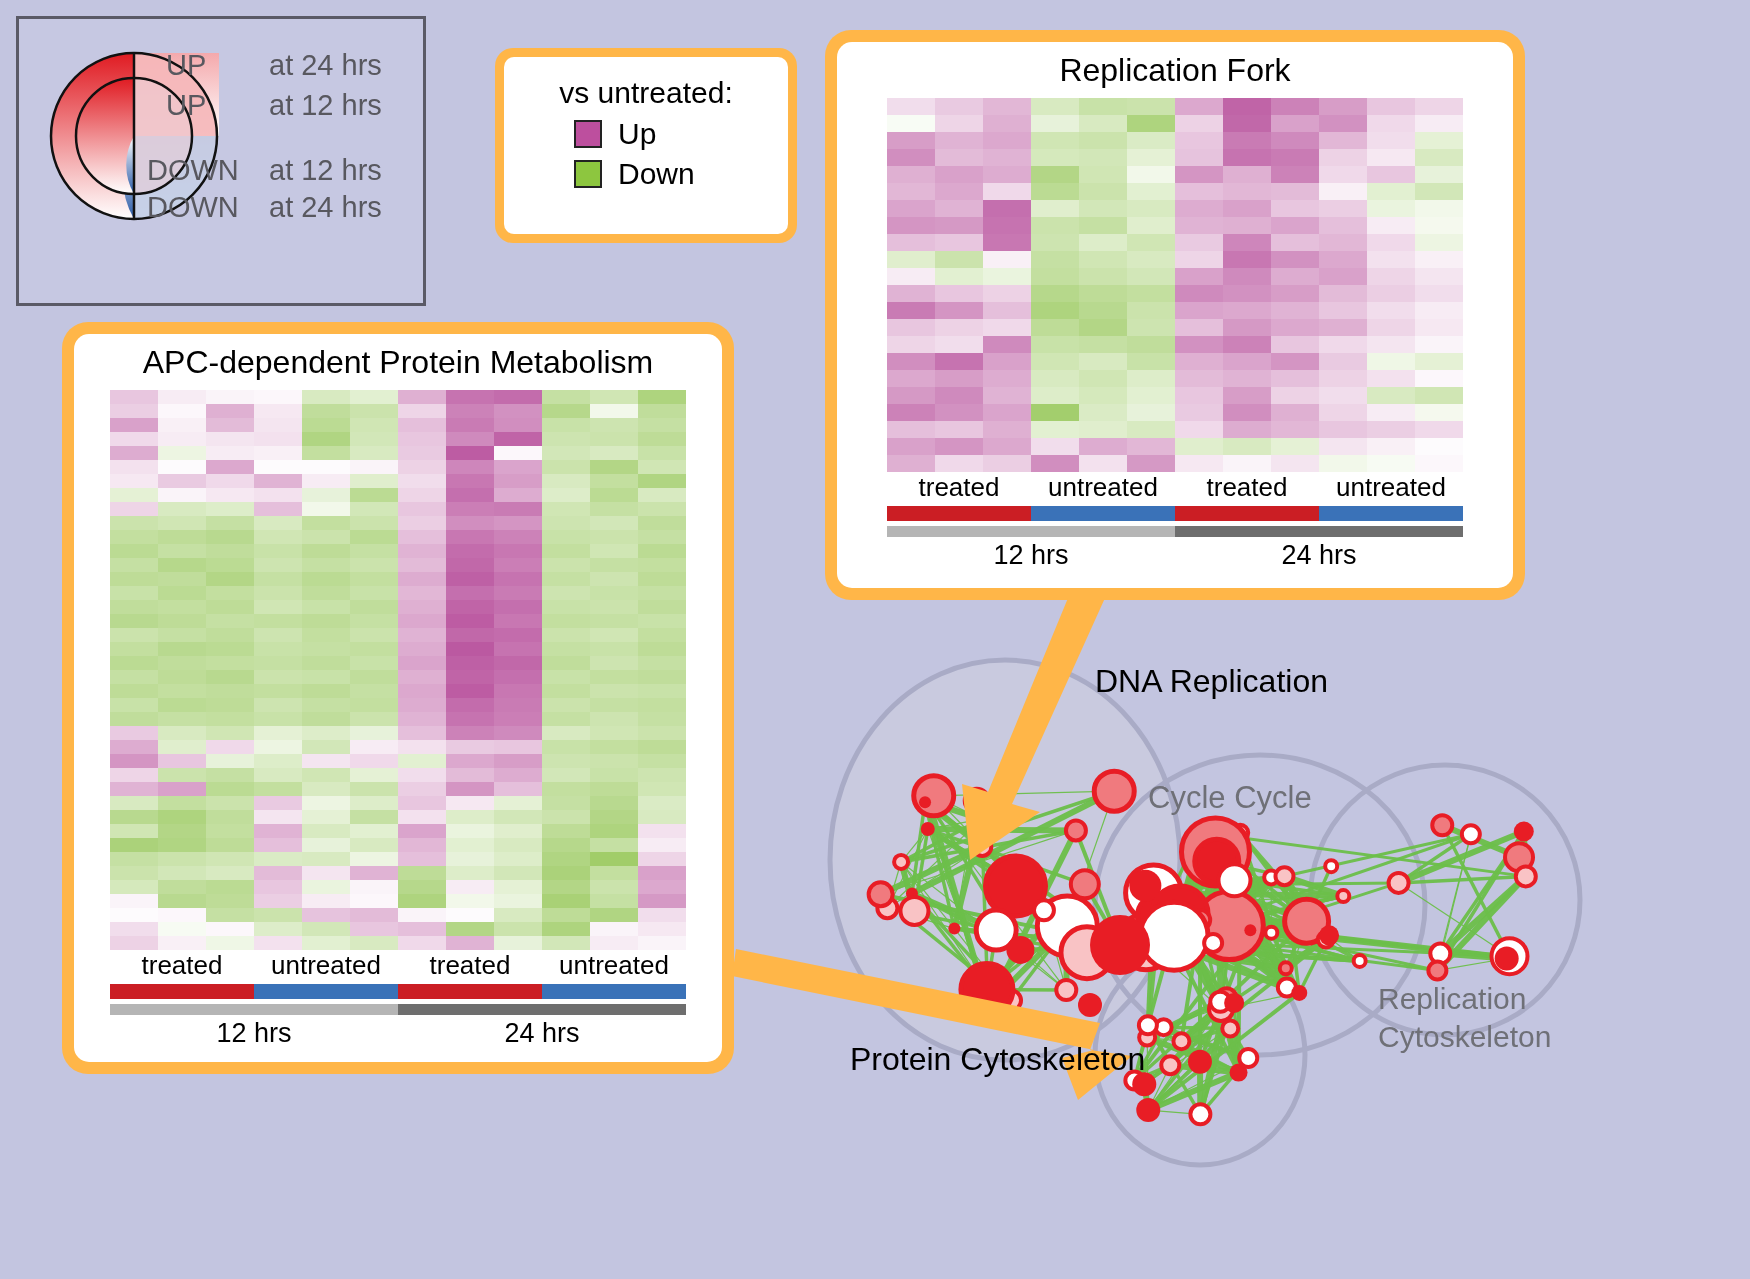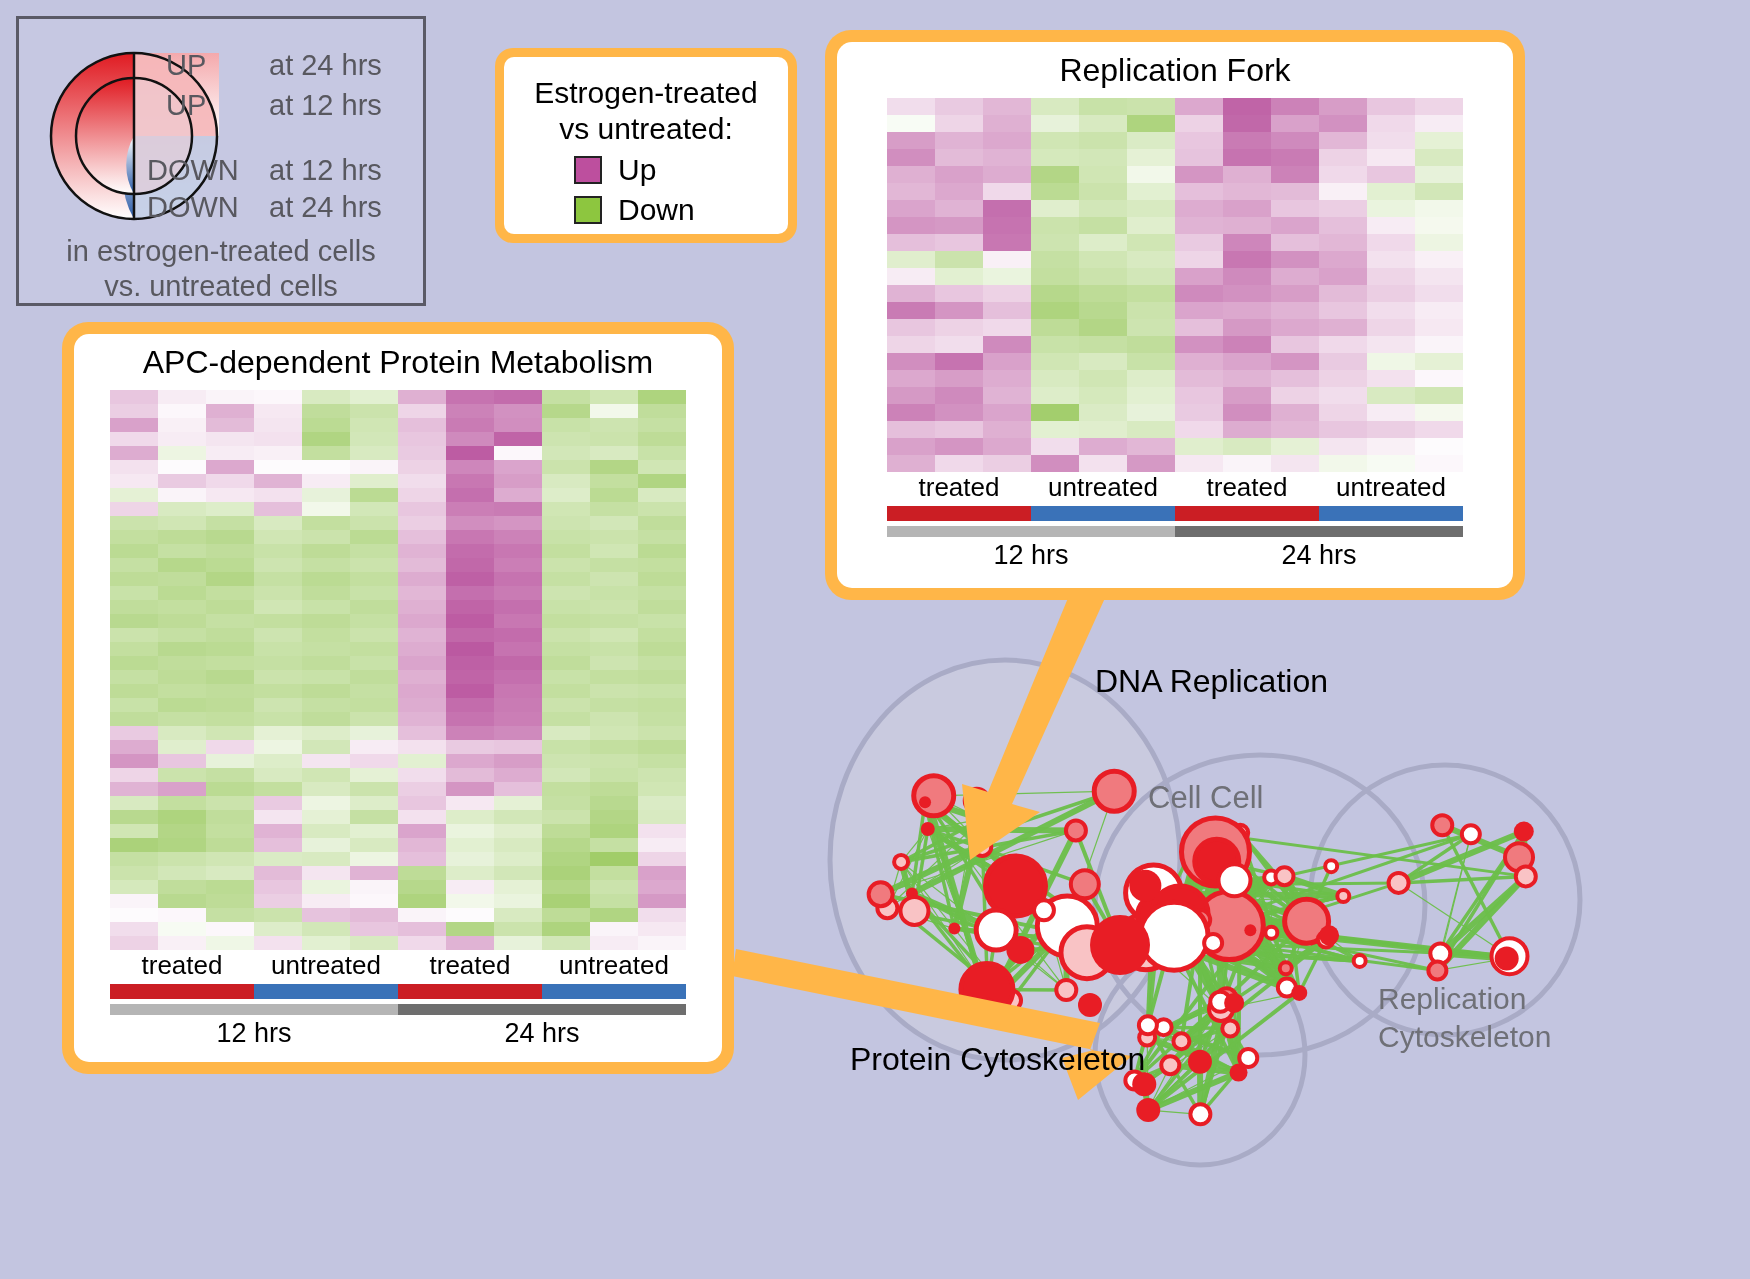--- a/index.html
+++ b/index.html
@@ -110,29 +110,24 @@
 
   <div class="key-label" style="left:147px;top:30px;">UP</div>
   <div class="key-label" style="left:250px;top:30px;">at 24 hrs</div>
   <div class="key-label" style="left:147px;top:70px;">UP</div>
   <div class="key-label" style="left:250px;top:70px;">at 12 hrs</div>
   <div class="key-label" style="left:128px;top:135px;">DOWN</div>
   <div class="key-label" style="left:250px;top:135px;">at 12 hrs</div>
   <div class="key-label" style="left:128px;top:172px;">DOWN</div>
   <div class="key-label" style="left:250px;top:172px;">at 24 hrs</div>
 
-  <div id="key-bottom">
-    <div>in estrogen-treated cells</div>
-    <div>vs. untreated cells</div>
-  </div>
 </div>
 
 <div id="estrogen-card">
   <div id="estrogen-inner">
-    <div class="ttl">Estrogen-treated</div>
     <div class="ttl">vs untreated:</div>
     <div class="legrow">
       <span class="swatch" id="sw-up" style="background: rgb(189, 79, 158);"></span>
       <span class="lbl">Up</span>
     </div>
     <div class="legrow">
       <span class="swatch" id="sw-down" style="background: rgb(141, 198, 63);"></span>
       <span class="lbl">Down</span>
     </div>
   </div>
@@ -1378,20 +1373,20 @@
   </svg>
 
 <svg style="position:absolute;left:0;top:0;width:1750px;height:1279px;pointer-events:none;">
   <g fill="#ffb648">
     <polygon points="1068,598 1105,598 1012,804 1040,812 970,860 962,784 988,792"></polygon>
     <polygon points="736,949 1100,1023 1090,1050 1132,1056 1078,1100 1062,1058 1094,1050 732,976"></polygon>
   </g>
 </svg>
 
 <div class="net-label" id="lbl-dna">DNA Replication</div>
-<div class="net-label" id="lbl-cell">Cell Cell</div>
+<div class="net-label" id="lbl-cell">Cycle Cycle</div>
 <div class="net-label" id="lbl-micro">
   <div>Replication</div>
   <div>Cytoskeleton</div>
 </div>
 <div class="net-label" id="lbl-ubi">
   <div>Protein Cytoskeleton</div>
 </div>
 
 </body></html>

